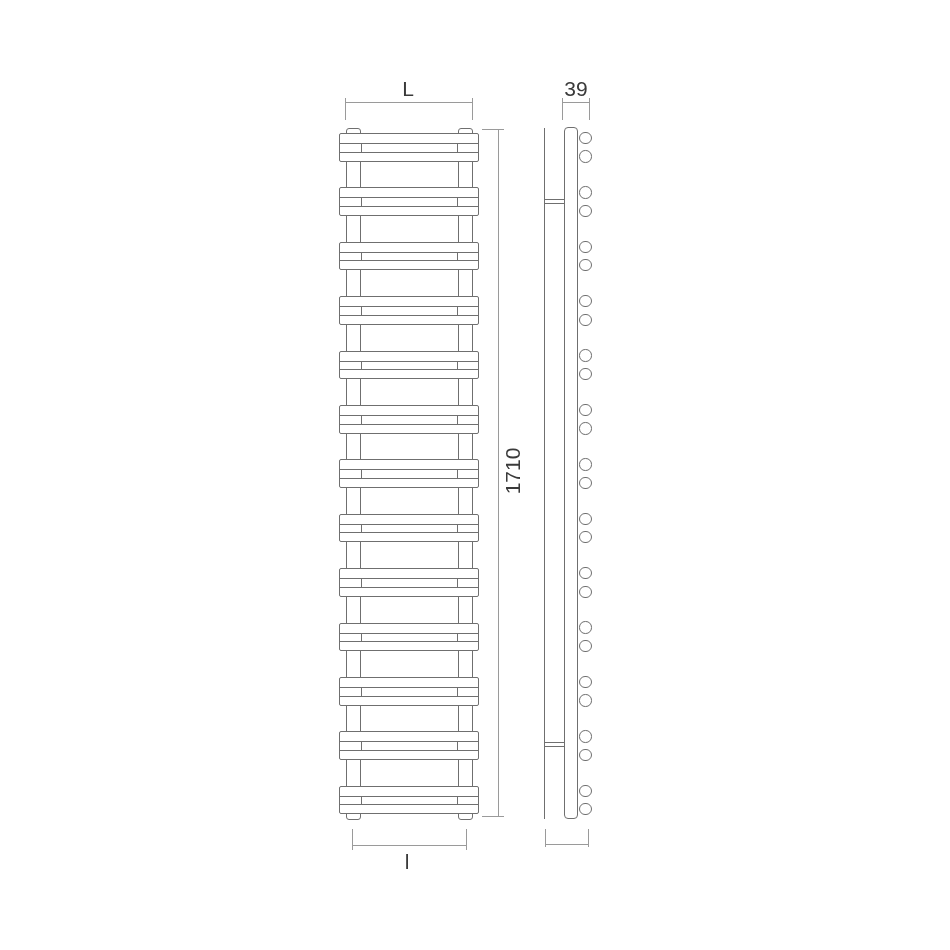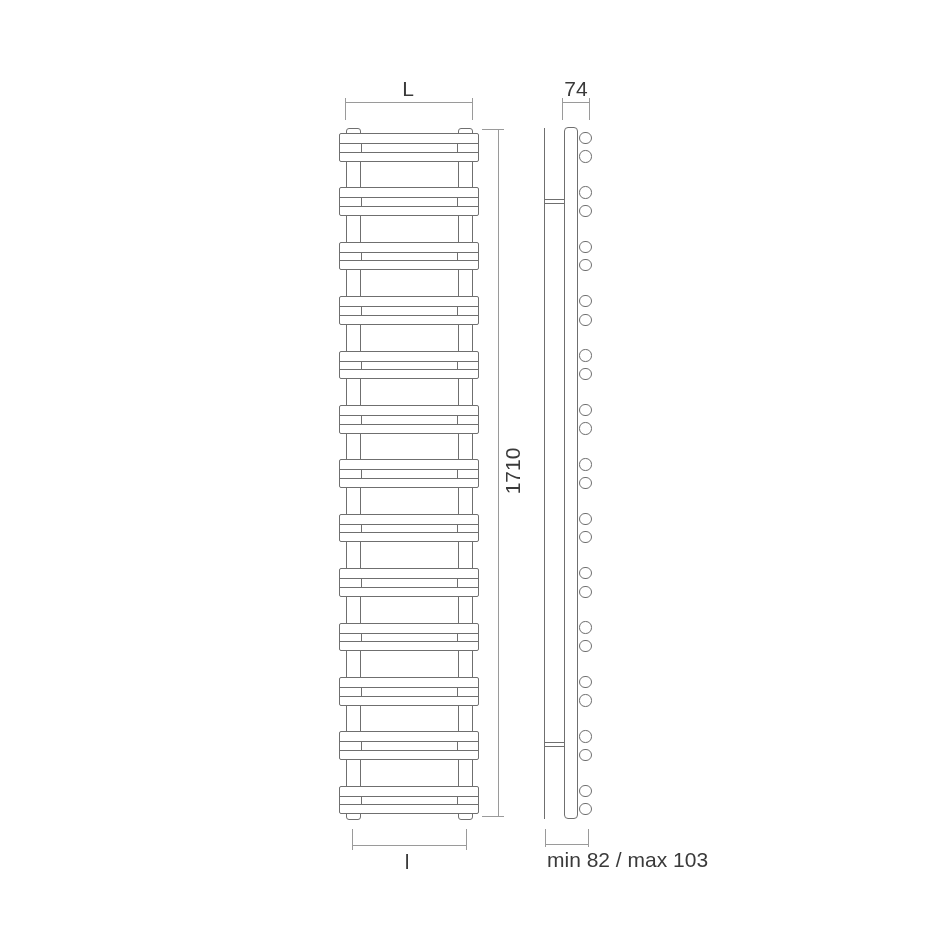--- a/index.html
+++ b/index.html
@@ -144,23 +144,22 @@
   <div class="dimline" style="left:482px;top:129px;width:22px;height:1px;"></div>
   <div class="dimline" style="left:482px;top:816px;width:22px;height:1px;"></div>
   <div class="dimline" style="left:498px;top:129px;width:1px;height:688px;"></div>
   <div class="dim-text rot" style="left:473px;top:459px;width:80px;height:24px;text-align:center;">1710</div>
 
   <div class="dimline" style="left:352px;top:829px;width:1px;height:21px;"></div>
   <div class="dimline" style="left:466px;top:829px;width:1px;height:21px;"></div>
   <div class="dimline" style="left:352px;top:845px;width:115px;height:1px;"></div>
   <div class="dim-text" style="left:387px;top:850px;width:40px;text-align:center;">l</div>
 
-  <div class="dim-text" style="left:556px;top:77px;width:40px;text-align:center;">74</div>
+  <div class="dim-text" style="left:556px;top:77px;width:40px;text-align:center;">39</div>
   <div class="dimline" style="left:562px;top:98px;width:1px;height:22px;"></div>
   <div class="dimline" style="left:589px;top:98px;width:1px;height:22px;"></div>
   <div class="dimline" style="left:562px;top:102px;width:28px;height:1px;"></div>
 
   <div class="dimline" style="left:545px;top:829px;width:1px;height:18px;"></div>
   <div class="dimline" style="left:588px;top:829px;width:1px;height:18px;"></div>
   <div class="dimline" style="left:545px;top:844px;width:44px;height:1px;"></div>
-  <div class="dim-text" style="left:547px;top:848px;">min 82 / max 103</div>
 
 </div>
 
 </body></html>

